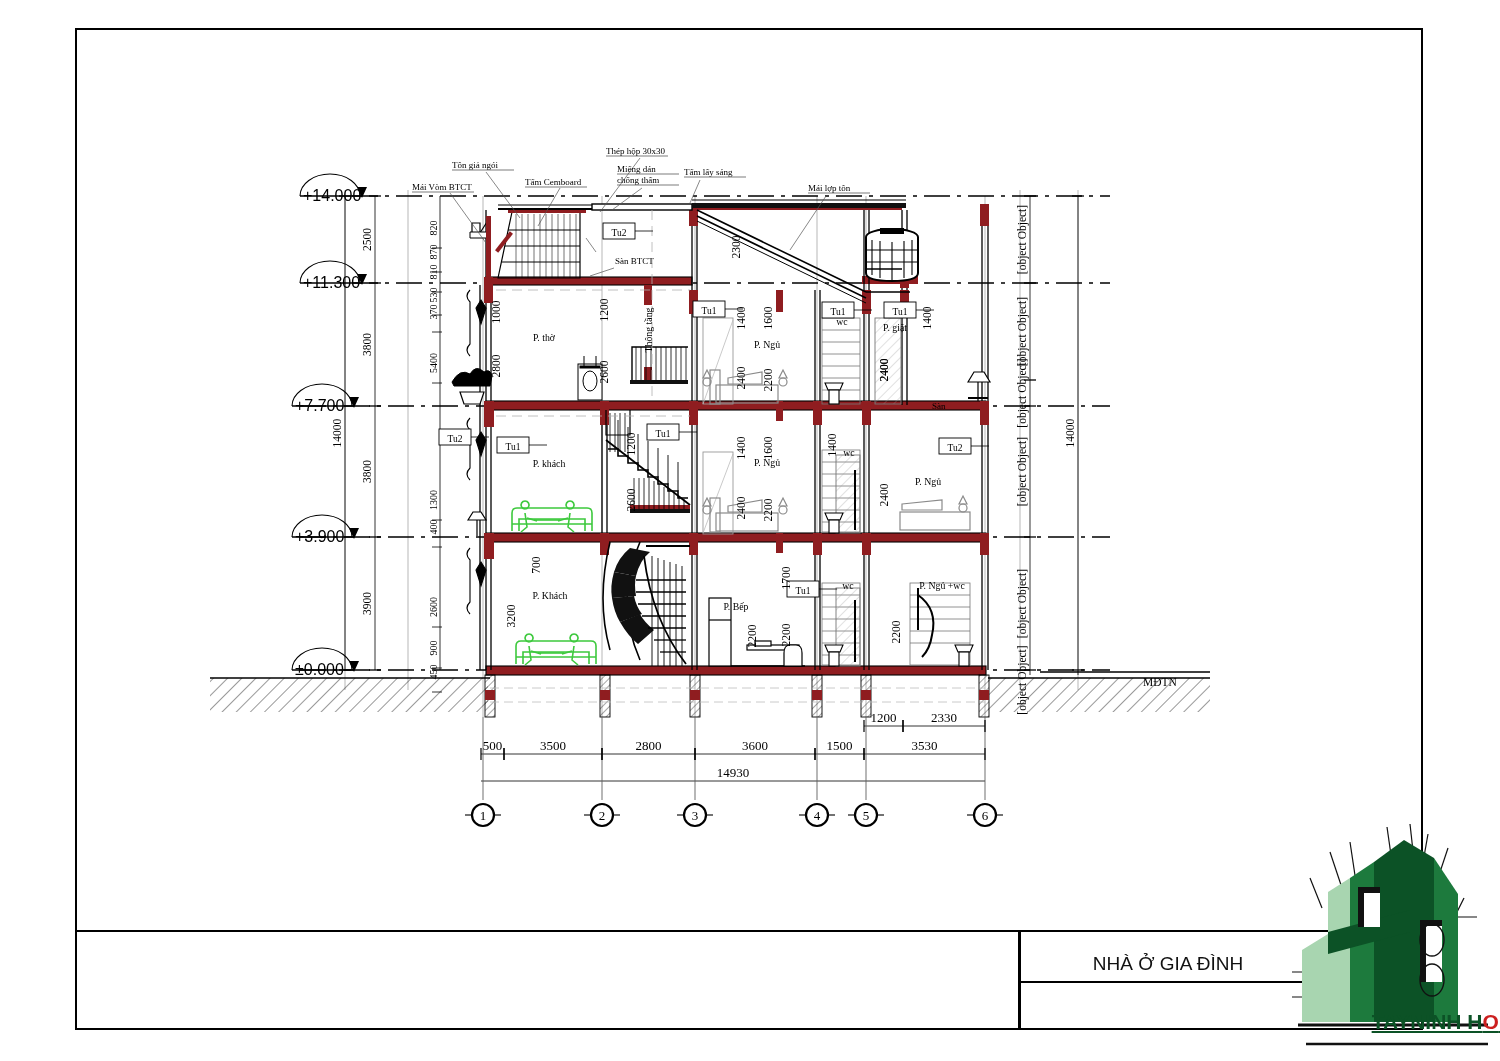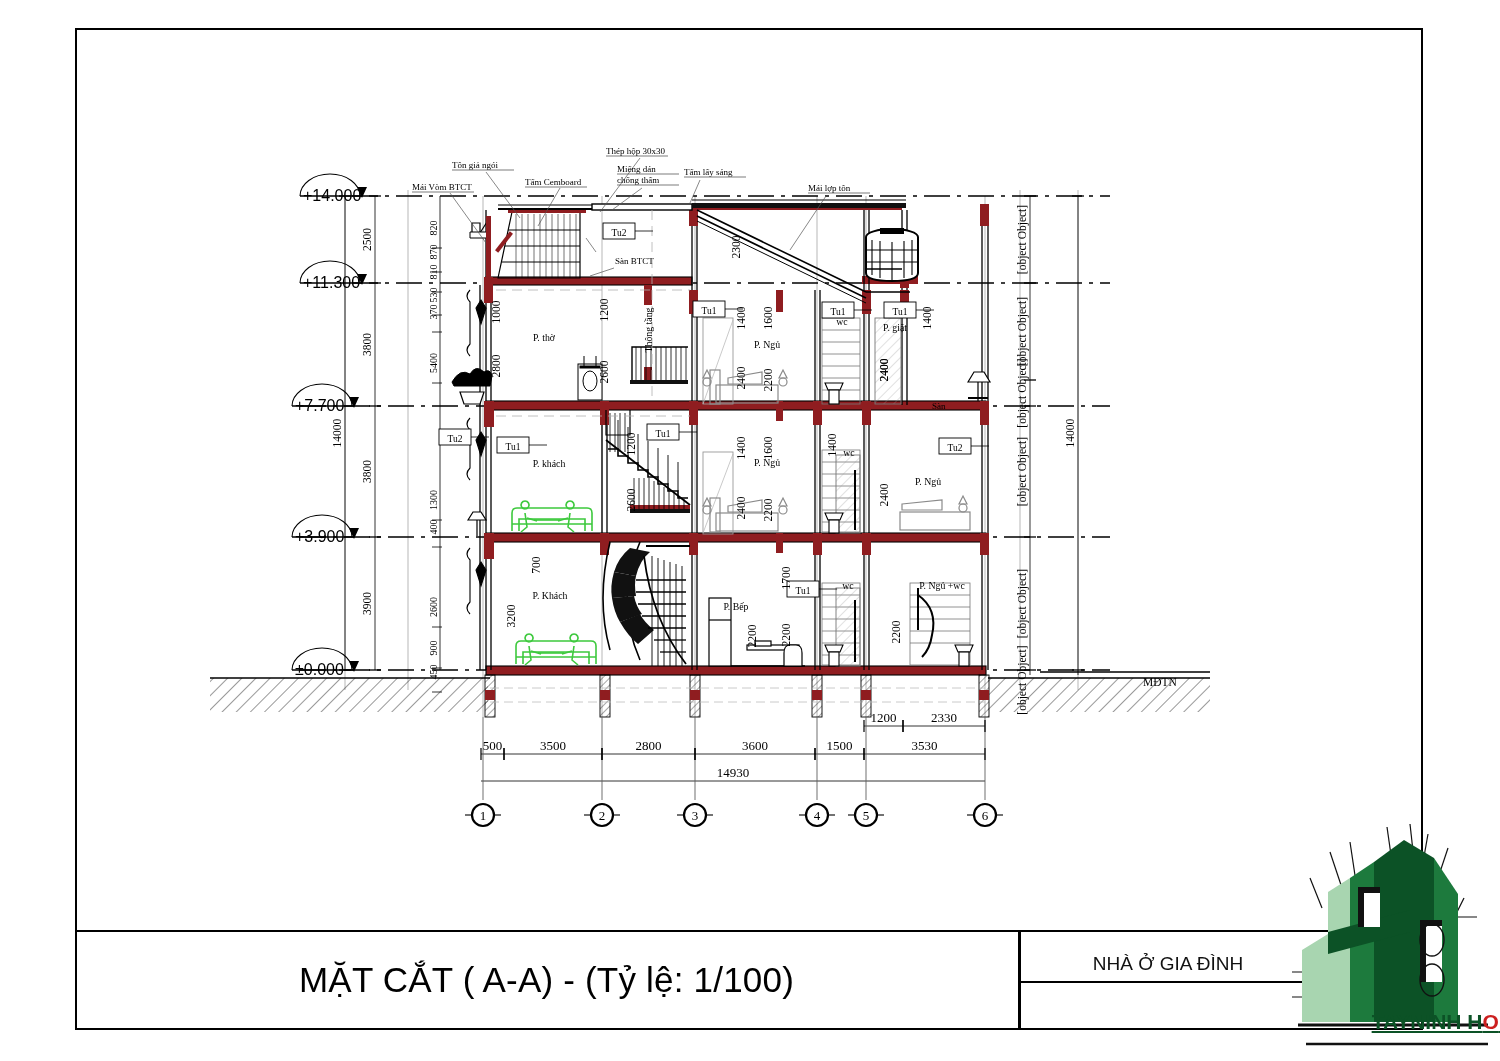--- a/index.html
+++ b/index.html
@@ -749,21 +749,20 @@
         <circle cx="985" cy="815" r="11" fill="#fff" stroke="#000" stroke-width="2.2"></circle>
         <text x="985" y="820" class="gridnum" text-anchor="middle">6</text>
         <line x1="967" y1="815" x2="974" y2="815" stroke="#000" stroke-width="1.1"></line>
         <line x1="996" y1="815" x2="1003" y2="815" stroke="#000" stroke-width="1.1"></line>
       </g>
   </svg>
 
   <div id="titleblock"></div>
   <div id="tb-vert"></div>
   <div id="tb-horiz"></div>
-  <div id="maintitle">MẶT CẮT ( A-A) - (Tỷ lệ: 1/100)</div>
   <div class="tbtext" id="tb-owner">NHÀ Ở GIA ĐÌNH</div>
 
   <svg id="logo" viewBox="0 0 200 225">
     <g stroke="#111" stroke-width="1.2" fill="none">
       <line x1="30" y1="118" x2="66" y2="118"></line>
         <line x1="30" y1="126" x2="66" y2="126"></line>
       <line x1="0" y1="150" x2="40" y2="150"></line>
       <line x1="0" y1="175" x2="34" y2="175"></line>
       <line x1="150" y1="95" x2="185" y2="95"></line>
       <line x1="38" y1="30" x2="50" y2="66"></line>

